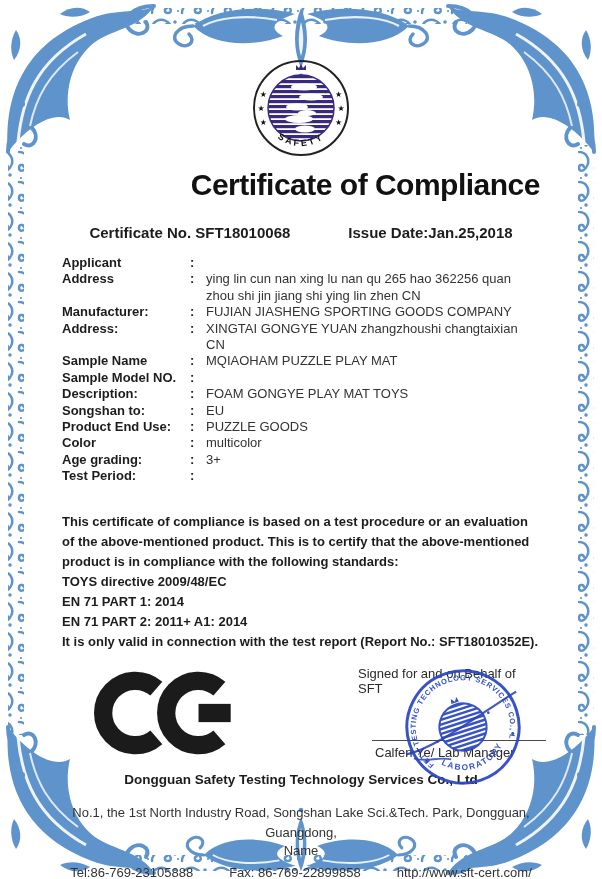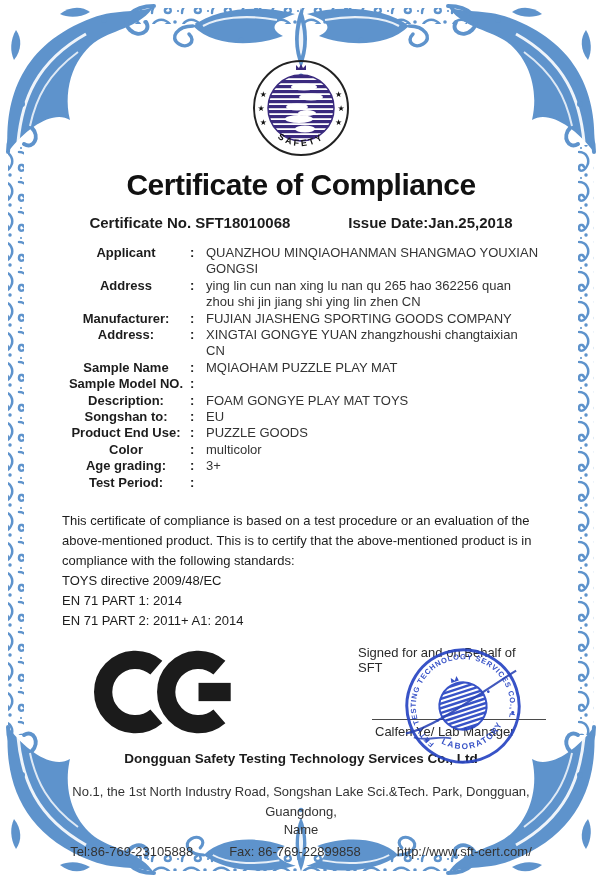--- a/index.html
+++ b/index.html
@@ -9,28 +9,28 @@
     --c-ce:#1b1b1b;
     --c-text:#222222;
   }
   *{box-sizing:border-box;margin:0;padding:0;}
   html,body{background:#e8e8e8;}
   body{display:flex;justify-content:center;font-family:"Liberation Sans",sans-serif;}
   .page{position:relative;width:602px;height:879px;background:#ffffff;overflow:hidden;color:var(--c-text);}
   .border-svg{position:absolute;inset:0;width:602px;height:879px;z-index:0;}
   .content{position:absolute;left:62px;right:62px;top:58px;z-index:1;}
   .logo-wrap{text-align:center;height:102px;}
-  .title{font-size:30px;font-weight:bold;letter-spacing:-0.5px;text-align:center;color:#111;margin-top:8px;}
-  .certline{display:flex;justify-content:center;gap:58px;margin-top:12px;font-size:15px;font-weight:bold;color:#1c1c1c;}
+  .title{font-size:30px;font-weight:bold;letter-spacing:-0.5px;text-align:right;color:#111;margin-top:8px;}
+  .certline{display:flex;justify-content:center;gap:58px;margin-top:22px;font-size:15px;font-weight:bold;color:#1c1c1c;}
   .fields{margin-top:14px;font-size:13px;line-height:16.4px;}
   .frow{display:flex;align-items:flex-start;}
-  .flabel{width:128px;font-weight:bold;flex:none;color:#1c1c1c;text-align:center;}
+  .flabel{width:128px;font-weight:bold;flex:none;color:#1c1c1c;}
   .fcolon{width:16px;flex:none;font-weight:bold;text-align:left;}
   .fvalue{flex:1;color:#333;}
-  .statement{margin-top:20px;font-size:13px;font-weight:normal;line-height:20px;color:#1c1c1c;}
+  .statement{margin-top:27px;font-size:13px;font-weight:bold;line-height:20px;color:#1c1c1c;}
   .statement .std{line-height:20px;}
   .sig-row{position:relative;height:102px;margin-top:10px;}
   .ce{position:absolute;left:30px;top:6px;}
   .signed-text{position:absolute;left:296px;top:4px;font-size:13px;color:#2a2a2a;z-index:1;}
   .sig-line{position:absolute;left:310px;top:78px;width:174px;border-top:1.5px solid #4a4a4a;z-index:1;}
   .sig-name{position:absolute;left:313px;top:83px;font-size:13px;color:#2a2a2a;z-index:1;}
   .stamp{position:absolute;left:340px;top:4px;z-index:3;opacity:0.93;}
   .footer{text-align:center;margin-top:8px;position:relative;z-index:2;}
   .company{font-size:13.5px;font-weight:bold;color:#1c1c1c;}
   .addr{font-size:13px;line-height:20px;color:#333;margin-top:16px;}
@@ -149,21 +149,20 @@
     <div class="certline">
       <span>Certificate No. SFT18010068</span>
       <span>Issue Date:Jan.25,2018</span>
     </div>
 
     <div class="fields">
 
         <div class="frow">
           <div class="flabel">Applicant</div>
           <div class="fcolon">:</div>
-          <div class="fvalue">QUANZHOU MINQIAOHANMAN SHANGMAO YOUXIAN GONGSI</div>
         </div>
 
         <div class="frow">
           <div class="flabel">Address</div>
           <div class="fcolon">:</div>
           <div class="fvalue">ying lin cun nan xing lu nan qu 265 hao 362256 quan zhou shi jin jiang shi ying lin zhen CN</div>
         </div>
 
         <div class="frow">
           <div class="flabel">Manufacturer:</div>
@@ -225,20 +224,21 @@
       </div>
 
     <div class="statement">
       <p>This certificate of compliance is based on a test procedure or an evaluation of the above-mentioned product. This is to certify that the above-mentioned product is in compliance with the following standards:</p>
       <div>
 
       <div class="std">TOYS directive 2009/48/EC</div>
           <div class="std">EN 71 PART 1: 2014</div>
           <div class="std">EN 71 PART 2: 2011+ A1: 2014</div>
         </div>
+      <p>It is only valid in connection with the test report (Report No.: SFT18010352E).</p>
     </div>
 
     <div class="sig-row">
       <svg class="ce" width="150" height="90" viewBox="0 0 345 200" aria-label="CE">
         <g fill="none" stroke="var(--c-ce)" stroke-width="42">
           <path d="M148,44 A74,74 0 1 0 148,156"></path>
           <path d="M293,44 A74,74 0 1 0 293,156"></path>
         </g>
         <rect x="245" y="79" width="74" height="42" fill="var(--c-ce)"></rect>
       </svg>

